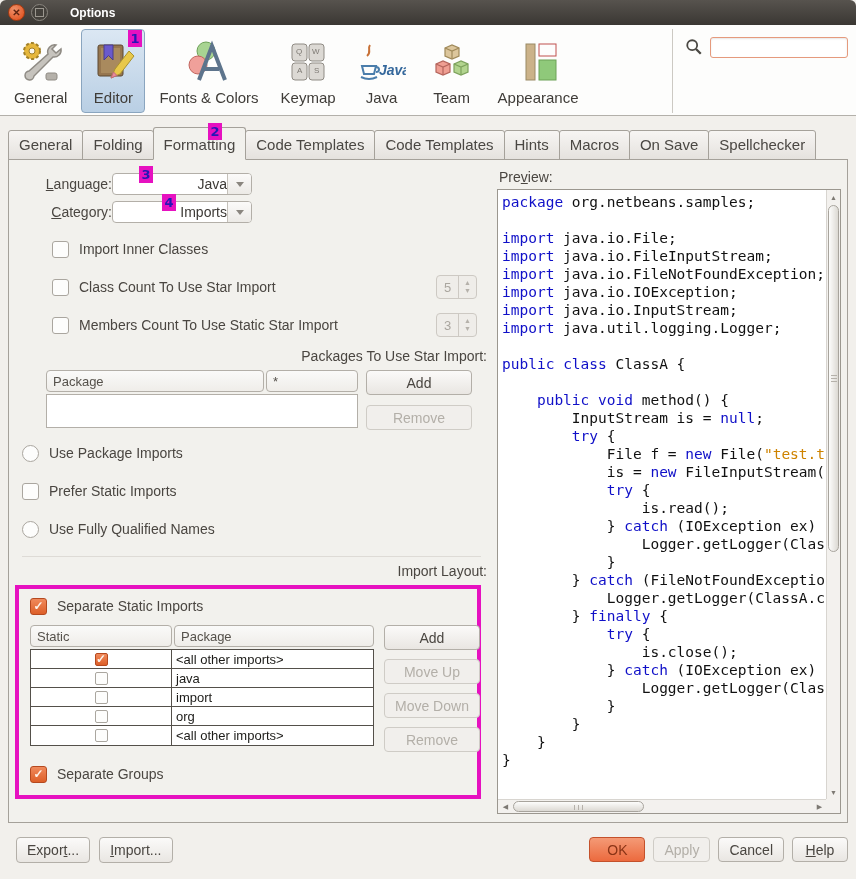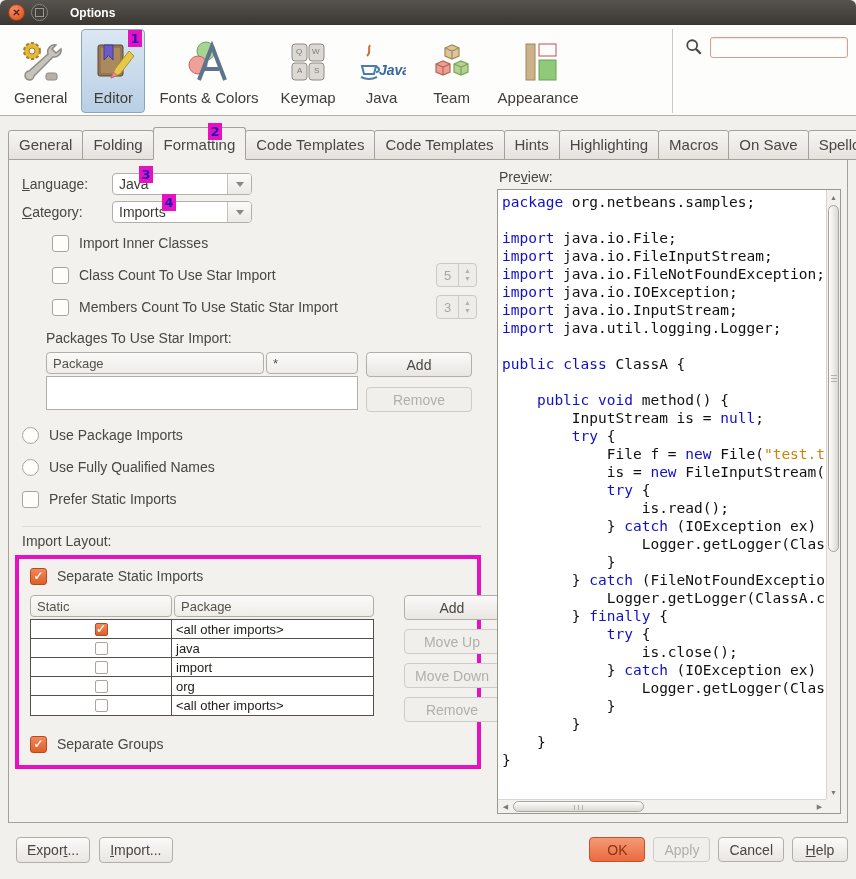--- a/index.html
+++ b/index.html
@@ -39,37 +39,37 @@
   .tab { padding:5px 10px 6px; font-size:15px; color:#4a4743; white-space:nowrap;
     background:linear-gradient(#f7f5f3,#e5e2de); border:1px solid #a5a19a;
     border-bottom:1px solid #a5a19a; margin-left:-1px; border-radius:3px 3px 0 0; }
   .tab:first-child { margin-left:0; }
   .tab.active { background:#f2f1ed; border-bottom:1px solid #f2f1ed;
     margin-top:-3px; padding-top:8px; z-index:3; }
 
   
   .panel { margin:0 8px; border:1px solid #a5a19a; border-top:1px solid #a5a19a;
     background:#f2f1ed; height:664px; display:flex; padding:8px 6px; position:relative; z-index:1; }
-  .left-col { width:472px; flex:none; font-size:14px; }
+  .left-col { width:472px; flex:none; font-size:14px;text-align:right; }
   .right-col { flex:1; margin-left:10px; display:flex; flex-direction:column; min-width:0; }
 
   .form-row { display:flex; align-items:center; margin:4px 0 4px 7px; height:24px; }
   .form-label { width:90px; }
   .combo { display:flex; width:140px; height:22px; border:1px solid #b3afa8; border-radius:4px;
     background:#fff; align-items:center; overflow:hidden; }
   .combo-value { flex:1; padding-left:6px; font-size:14px; color:#3c3935; white-space:nowrap; }
   .combo-btn { width:24px; height:100%; border-left:1px solid #c5c1ba; flex:none;
     background:linear-gradient(#fbfaf9,#eceae6); display:flex; align-items:center; justify-content:center; }
   .combo-btn::after { content:""; border:4px solid transparent; border-top:5px solid #8a867f; margin-top:4px; }
 
   .hl-box1 { display:inline-block; border:4px solid #e611c0; margin:8px 0 0 0; padding:3px 12px 3px 7px; }
   .hl-box2 { border:4px solid #e611c0; margin-top:2px; padding:4px 4px 8px 4px; width:466px; }
 
   .opt-row { display:flex; align-items:center; gap:10px; height:26px; }
-  .opt-row.mt { margin-top:6px; }
+  .opt-row.mt { margin-top:12px; }
   .indent1 { margin-left:37px; }
   .indent0 { margin-left:7px; }
   .rb { width:17px; height:17px; border-radius:50%; background:#fdfdfc; border:1px solid #aaa69f;
     flex:none; position:relative; }
   .rb.sel { background:radial-gradient(circle at 50% 40%, #f0905e, #dd5f28); border-color:#b5491f; }
   .rb.sel::after { content:""; position:absolute; left:5px; top:5px; width:5px; height:5px;
     border-radius:50%; background:#7c2a10; }
   .cb { width:17px; height:17px; border-radius:3px; background:#fdfdfc; border:1px solid #aaa69f;
     flex:none; display:flex; align-items:center; justify-content:center; color:transparent; }
   .cb.checked { background:linear-gradient(#f08a5c,#dd5f28); border-color:#b5491f;
@@ -81,21 +81,21 @@
   .spin-val { width:22px; display:flex; align-items:center; justify-content:center;
     color:#aaa69f; font-size:13px; border-right:1px solid #cdc9c3; }
   .spin-btns { width:17px; display:flex; flex-direction:column; align-items:center; justify-content:center;
     color:#b5b1aa; font-size:7px; line-height:8px; }
 
   .sublabel { margin:10px 0 6px 31px; }
   .group-label { margin:6px 0 6px 7px; }
   .sep-line { border:none; border-top:1px solid #dedbd6; margin:14px 6px 6px 7px; }
 
   .star-table { margin-left:31px; display:flex; }
-  .il-table { margin:6px 16px 0 7px; display:flex;gap:20px; }
+  .il-table { margin:6px 16px 0 7px; display:flex; }
   .th { height:22px; background:linear-gradient(#fafaf9,#efede9); border:1px solid #b3afa8;
     border-radius:4px; font-size:13px; color:#55514b; display:flex; align-items:center;
     padding-left:6px; }
   .star-headers { display:flex; gap:2px; }
   .th-pkg1 { width:218px; } .th-star { width:92px; }
   .star-body { margin-top:2px; height:34px; background:#fff; border:1px solid #b3afa8; width:312px; }
   .star-btns { margin-left:8px; display:flex; flex-direction:column; gap:10px; }
   .il-headers { display:flex; gap:2px; }
   .th-static { width:142px; } .th-pkg2 { width:200px; }
   .il-body { margin-top:2px; width:344px; border:1px solid #54504a; background:#fff; }
@@ -253,21 +253,20 @@
   </div>
 
   <div class="tabs-wrap">
     <div class="tabbar">
         <div class="tab">General</div>
         <div class="tab">Folding</div>
         <div class="tab active">Formatting</div>
         <div class="tab">Code Templates</div>
         <div class="tab">Code Templates</div>
         <div class="tab">Hints</div>
-        <div class="tab">Highlighting</div>
         <div class="tab">Macros</div>
         <div class="tab">On Save</div>
         <div class="tab">Spellchecker</div>
       </div>
   </div>
 
   <div class="panel">
     <div class="left-col">
 
       <div class="form-row">
@@ -320,26 +319,26 @@
           <div class="btn w106">Add</div>
           <div class="btn w106 disabled">Remove</div>
         </div>
       </div>
 
       <div class="opt-row indent0" style="margin-top:10px;">
         <span class="rb"></span>
         <span>Use Package Imports</span>
       </div>
       <div class="opt-row mt indent0">
+        <span class="cb"></span>
+        <span>Prefer Static Imports</span>
+      </div>
+      <div class="opt-row mt indent0">
         <span class="rb"></span>
         <span>Use Fully Qualified Names</span>
-      </div>
-      <div class="opt-row mt indent0">
-        <span class="cb"></span>
-        <span>Prefer Static Imports</span>
       </div>
 
       <hr class="sep-line">
       <div class="group-label">Import Layout:</div>
 
       <div class="hl-box2">
         <div class="opt-row indent0">
           <span class="cb checked">✓</span>
           <span>Separate Static Imports</span>
         </div>

